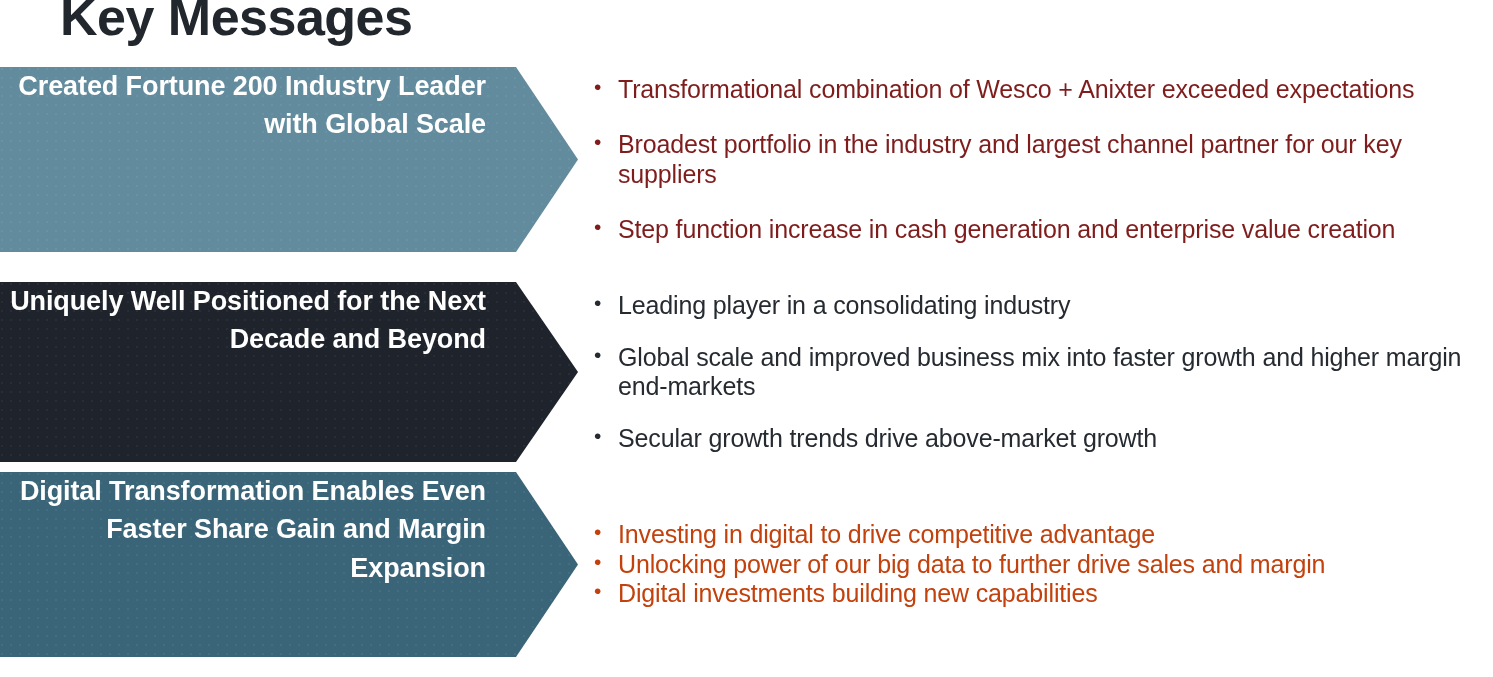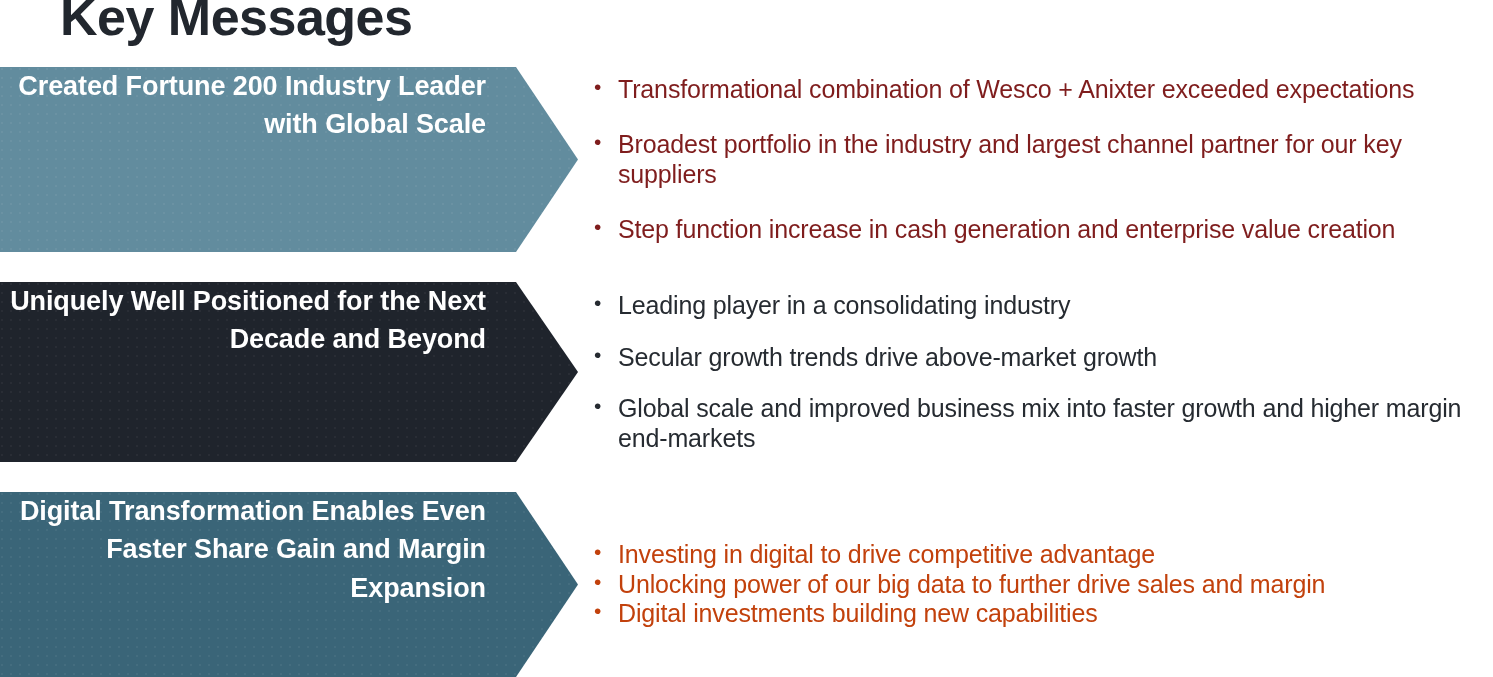--- a/index.html
+++ b/index.html
@@ -36,21 +36,21 @@
   }
 
   
   .row {
     position: absolute;
     left: 0;
     width: 1493px;
   }
   .row-1 { top: 67px;  height: 185px; }
   .row-2 { top: 282px; height: 180px; }
-  .row-3 { top: 492px; height: 185px; }
+  .row-3 { top: 472px; height: 185px; }
 
   
   .arrow {
     position: absolute;
     left: 0;
     top: 0;
     width: 578px;
     height: 100%;
     display: flex;
     align-items: flex-start;
@@ -139,22 +139,22 @@
       <div class="bullet">Step function increase in cash generation and enterprise value creation</div>
     </div>
   </div>
 
   <div class="row row-2">
     <div class="arrow dark">
       <div class="arrow-label">Uniquely Well Positioned for the Next Decade and Beyond</div>
     </div>
     <div class="bullets tone-dark gap-md">
       <div class="bullet">Leading player in a consolidating industry</div>
+      <div class="bullet">Global scale and improved business mix into faster growth and higher margin end-markets</div>
       <div class="bullet">Secular growth trends drive above-market growth</div>
-      <div class="bullet">Global scale and improved business mix into faster growth and higher margin end-markets</div>
     </div>
   </div>
 
   <div class="row row-3">
     <div class="arrow mid">
       <div class="arrow-label">Digital Transformation Enables Even Faster Share Gain and Margin Expansion</div>
     </div>
     <div class="bullets tone-blue2 gap-sm">
       <div class="bullet">Investing in digital to drive competitive advantage</div>
       <div class="bullet">Unlocking power of our big data to further drive sales and margin</div>

